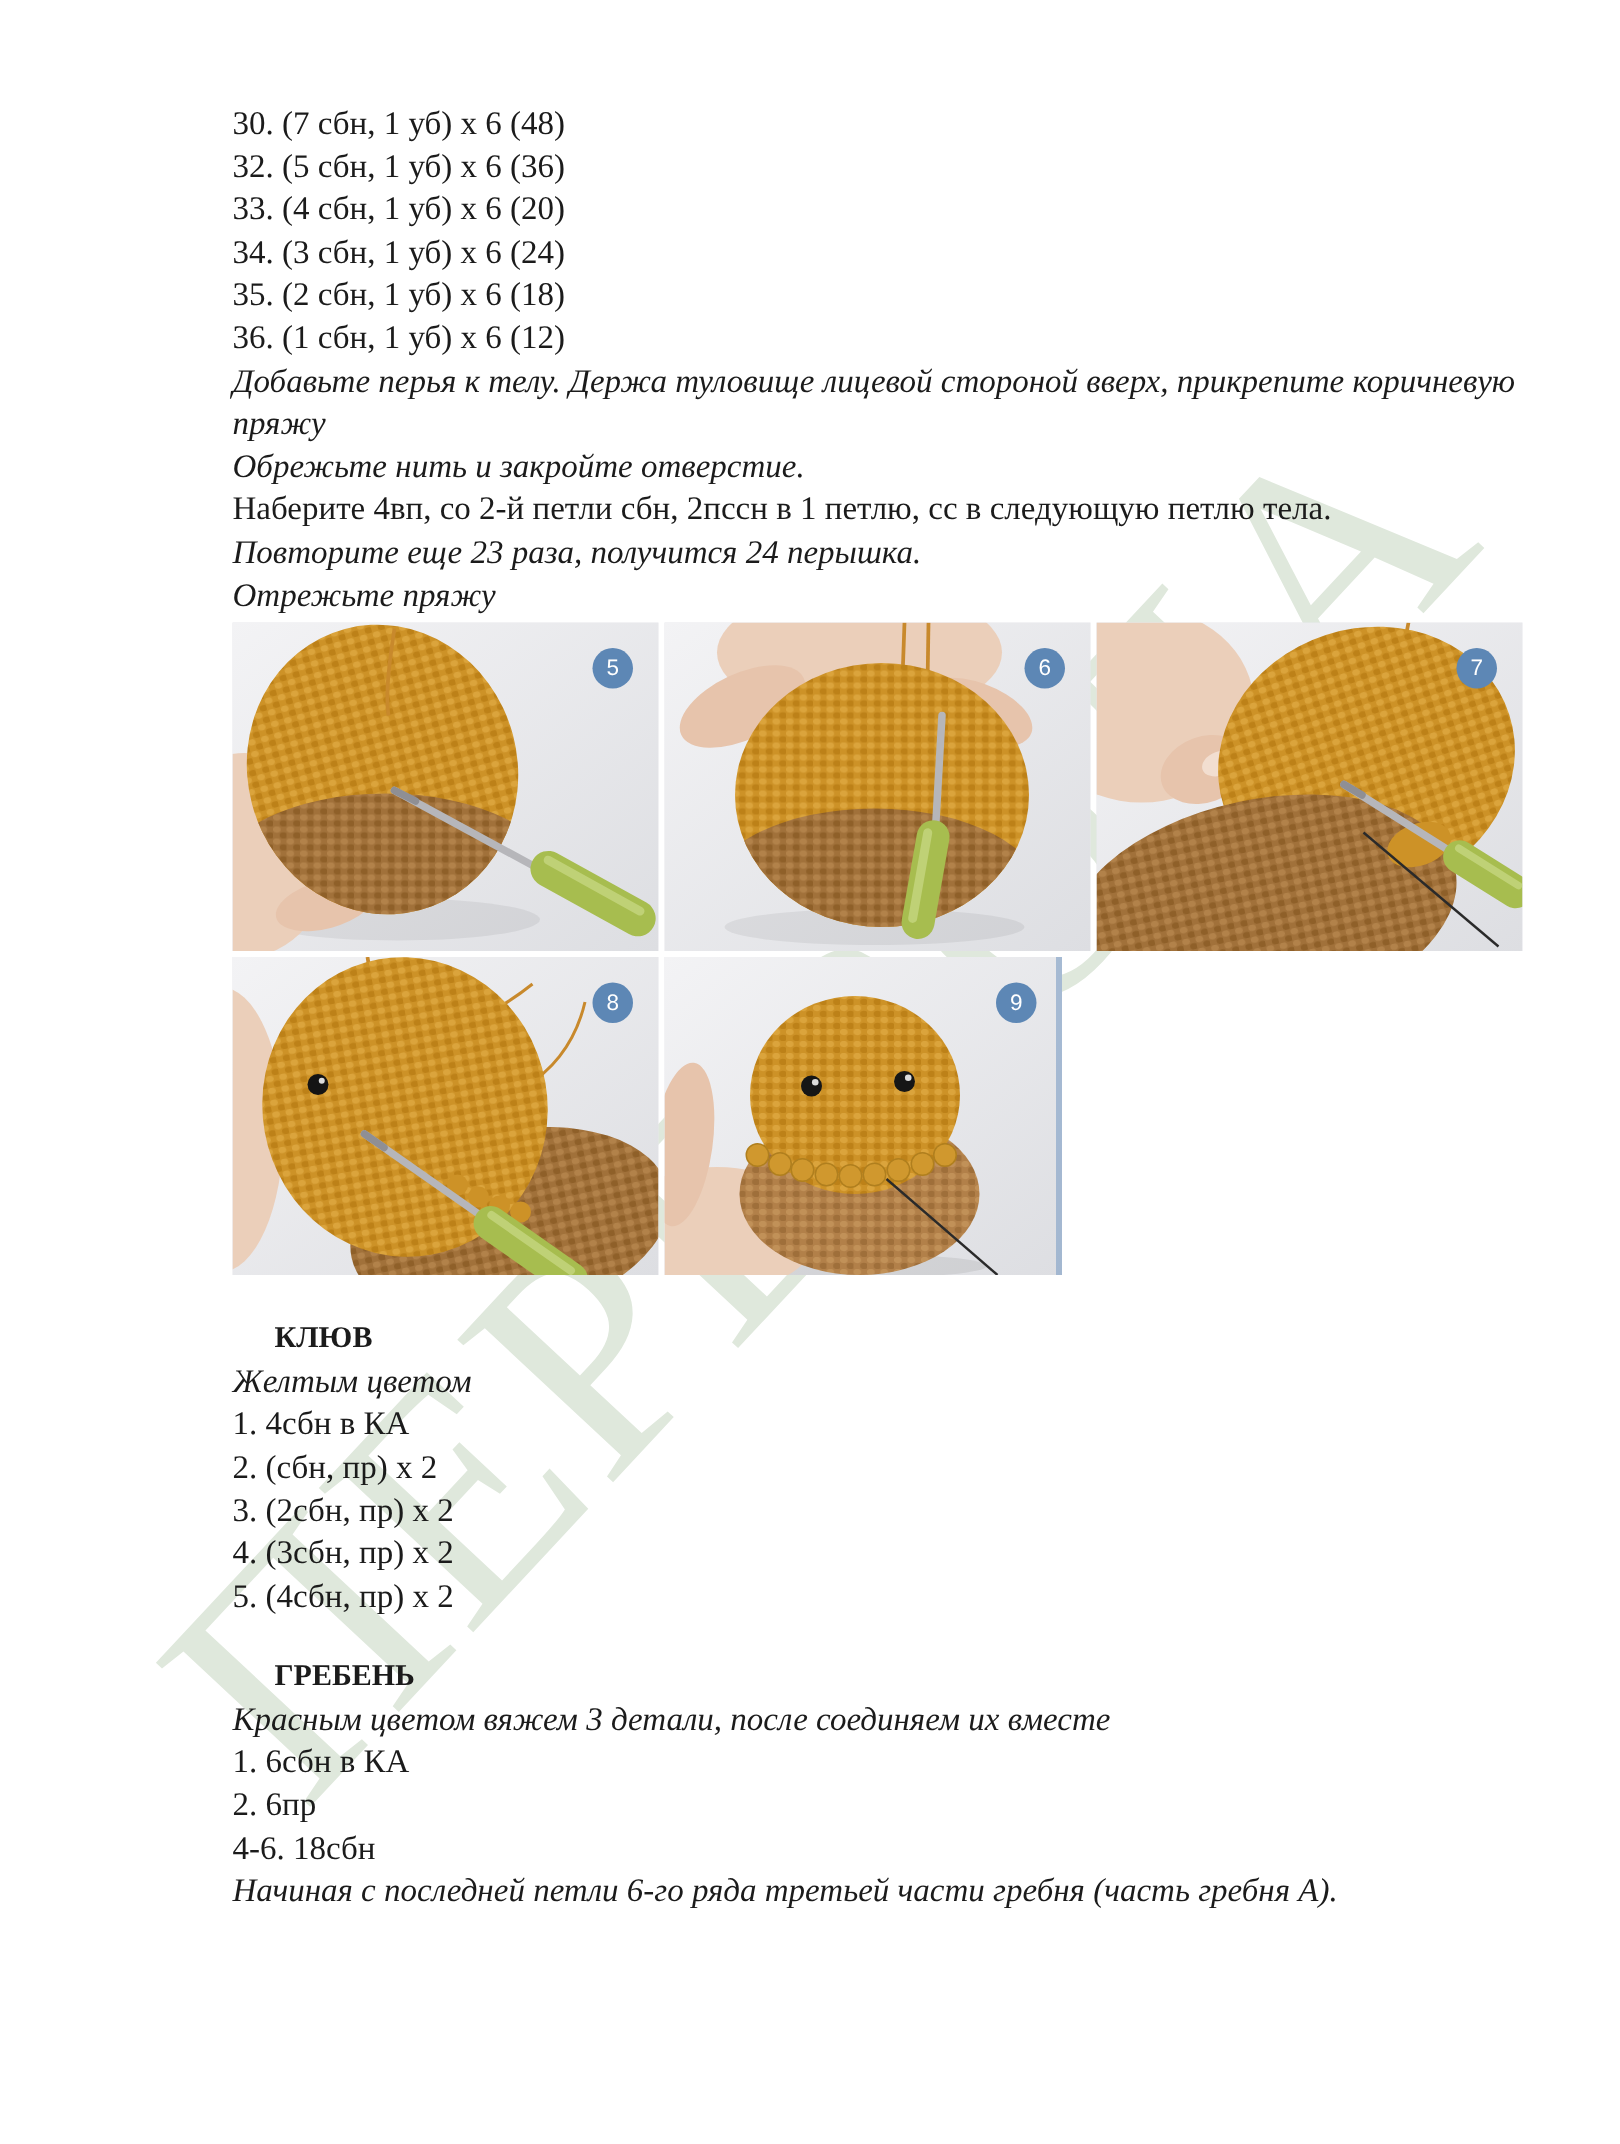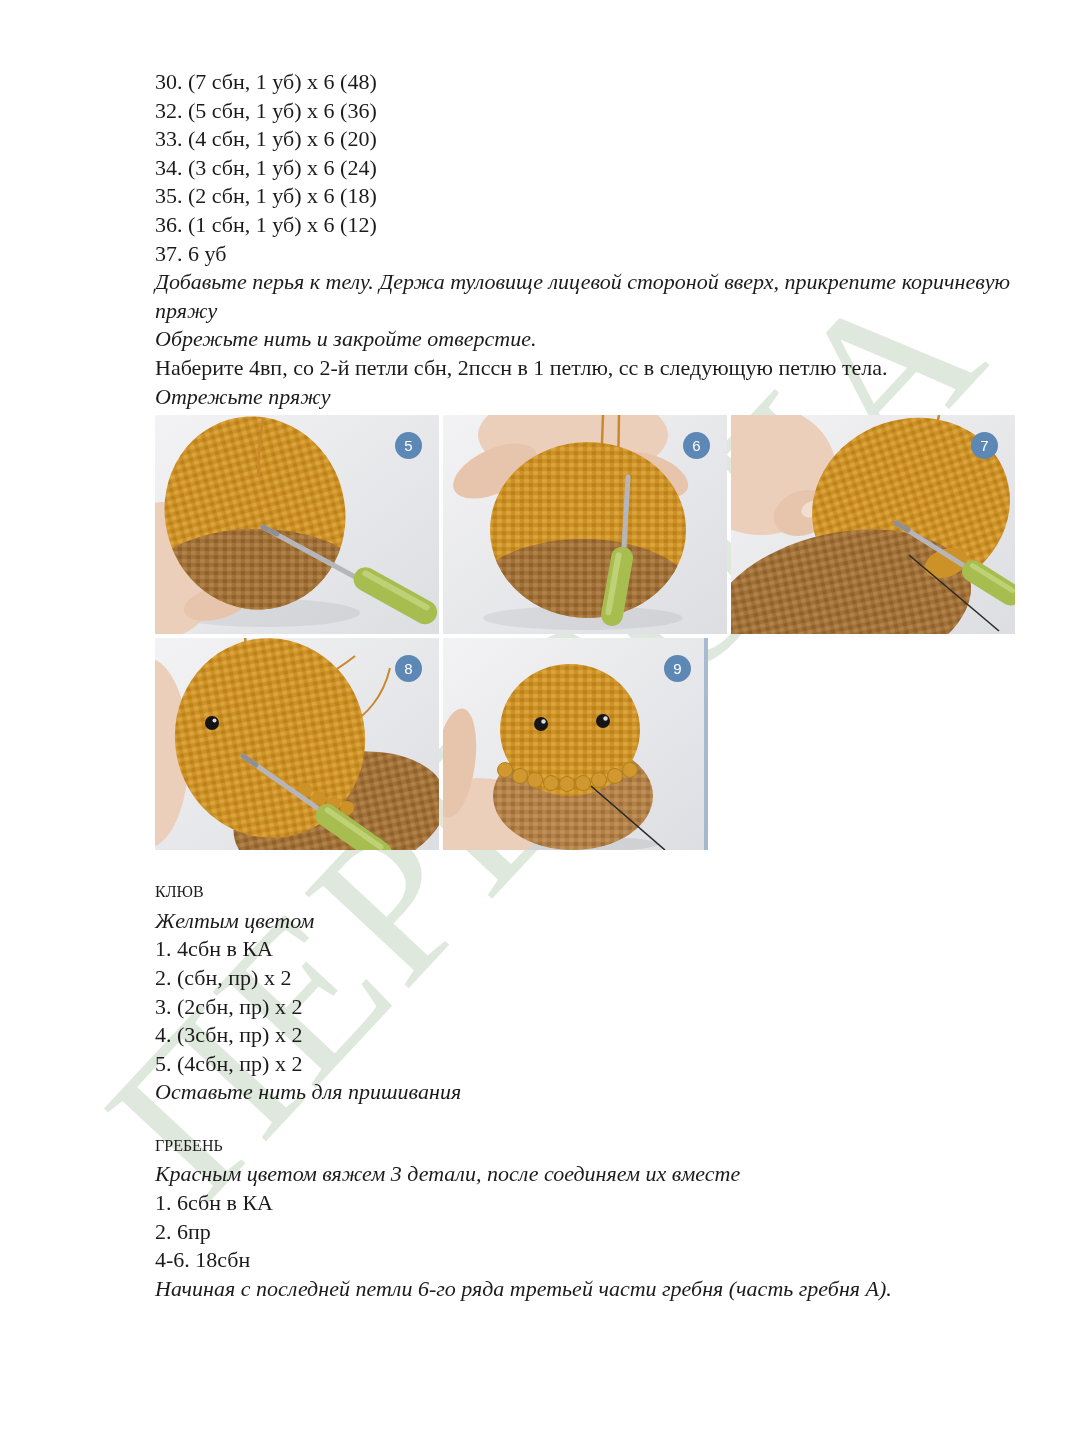--- a/index.html
+++ b/index.html
@@ -9,21 +9,21 @@
   }
   .watermark{
     position:absolute;left:150px;top:1160px;z-index:0;
     transform:rotate(-47deg);transform-origin:0 0;
     font-family:"Liberation Serif",serif;font-size:215px;letter-spacing:4px;
     color:#dfe8dc;white-space:nowrap;line-height:0;pointer-events:none;
   }
   .content{position:absolute;left:155px;top:68px;width:862px;z-index:1;}
   .line{font-size:22px;line-height:28.6px;}
   .italic{font-style:italic;}
-  .heading{font-weight:400;font-size:16px;line-height:28.6px;}
+  .heading{font-weight:700;font-size:20px;line-height:28.6px;margin-left:28px;}
   .photo-grid{margin-top:4px;width:862px;}
   .photo-row{display:flex;gap:4px;}
   .photo-row + .photo-row{margin-top:4px;}
   .photo{position:relative;margin:0;overflow:hidden;background:#e8e8eb;}
   .photo svg{display:block;}
   .badge{
     position:absolute;top:17px;right:17px;width:27px;height:27px;border-radius:50%;
     background:#5d87b5;color:#ffffff;font-family:"Liberation Sans",sans-serif;
     font-size:15px;display:flex;align-items:center;justify-content:center;
   }
@@ -61,27 +61,27 @@
 
 <div class="content">
 
   <div>
       <div class="line">30. (7 сбн, 1 уб) x 6 (48)</div>
       <div class="line">32. (5 сбн, 1 уб) x 6 (36)</div>
       <div class="line">33. (4 сбн, 1 уб) x 6 (20)</div>
       <div class="line">34. (3 сбн, 1 уб) x 6 (24)</div>
       <div class="line">35. (2 сбн, 1 уб) x 6 (18)</div>
       <div class="line">36. (1 сбн, 1 уб) x 6 (12)</div>
-      <div class="line">37. 6 уб</div>
     </div>
 
   <div>
       <div class="line italic">Добавьте перья к телу. Держа туловище лицевой стороной вверх, прикрепите коричневую пряжу</div>
       <div class="line italic">Обрежьте нить и закройте отверстие.</div>
       <div class="line">Наберите 4вп, со 2-й петли сбн, 2пссн в 1 петлю, сс в следующую петлю тела.</div>
+      <div class="line italic">Повторите еще 23 раза, получится 24 перышка.</div>
       <div class="line italic">Отрежьте пряжу</div>
     </div>
 
   <div class="photo-grid">
     <div class="photo-row">
 
       <figure class="photo">
         <svg width="284" height="219" viewBox="0 0 284 219">
           <rect width="284" height="219" fill="url(#bgg)"></rect>
           <ellipse cx="110" cy="198" rx="95" ry="14" fill="#000000" opacity="0.06"></ellipse>
@@ -215,21 +215,20 @@
   <div class="section-beak">
     <div class="heading">КЛЮВ</div>
     <div class="line italic">Желтым цветом</div>
     <div>
         <div class="line">1. 4сбн в КА</div>
         <div class="line">2. (сбн, пр) x 2</div>
         <div class="line">3. (2сбн, пр) x 2</div>
         <div class="line">4. (3сбн, пр) x 2</div>
         <div class="line">5. (4сбн, пр) x 2</div>
       </div>
-    <div class="line italic">Оставьте нить для пришивания</div>
   </div>
 
   <div class="section-comb">
     <div class="heading">ГРЕБЕНЬ</div>
     <div class="line italic">Красным цветом вяжем 3 детали, после соединяем их вместе</div>
     <div>
         <div class="line">1. 6сбн в КА</div>
         <div class="line">2. 6пр</div>
         <div class="line">4-6. 18сбн</div>
       </div>

